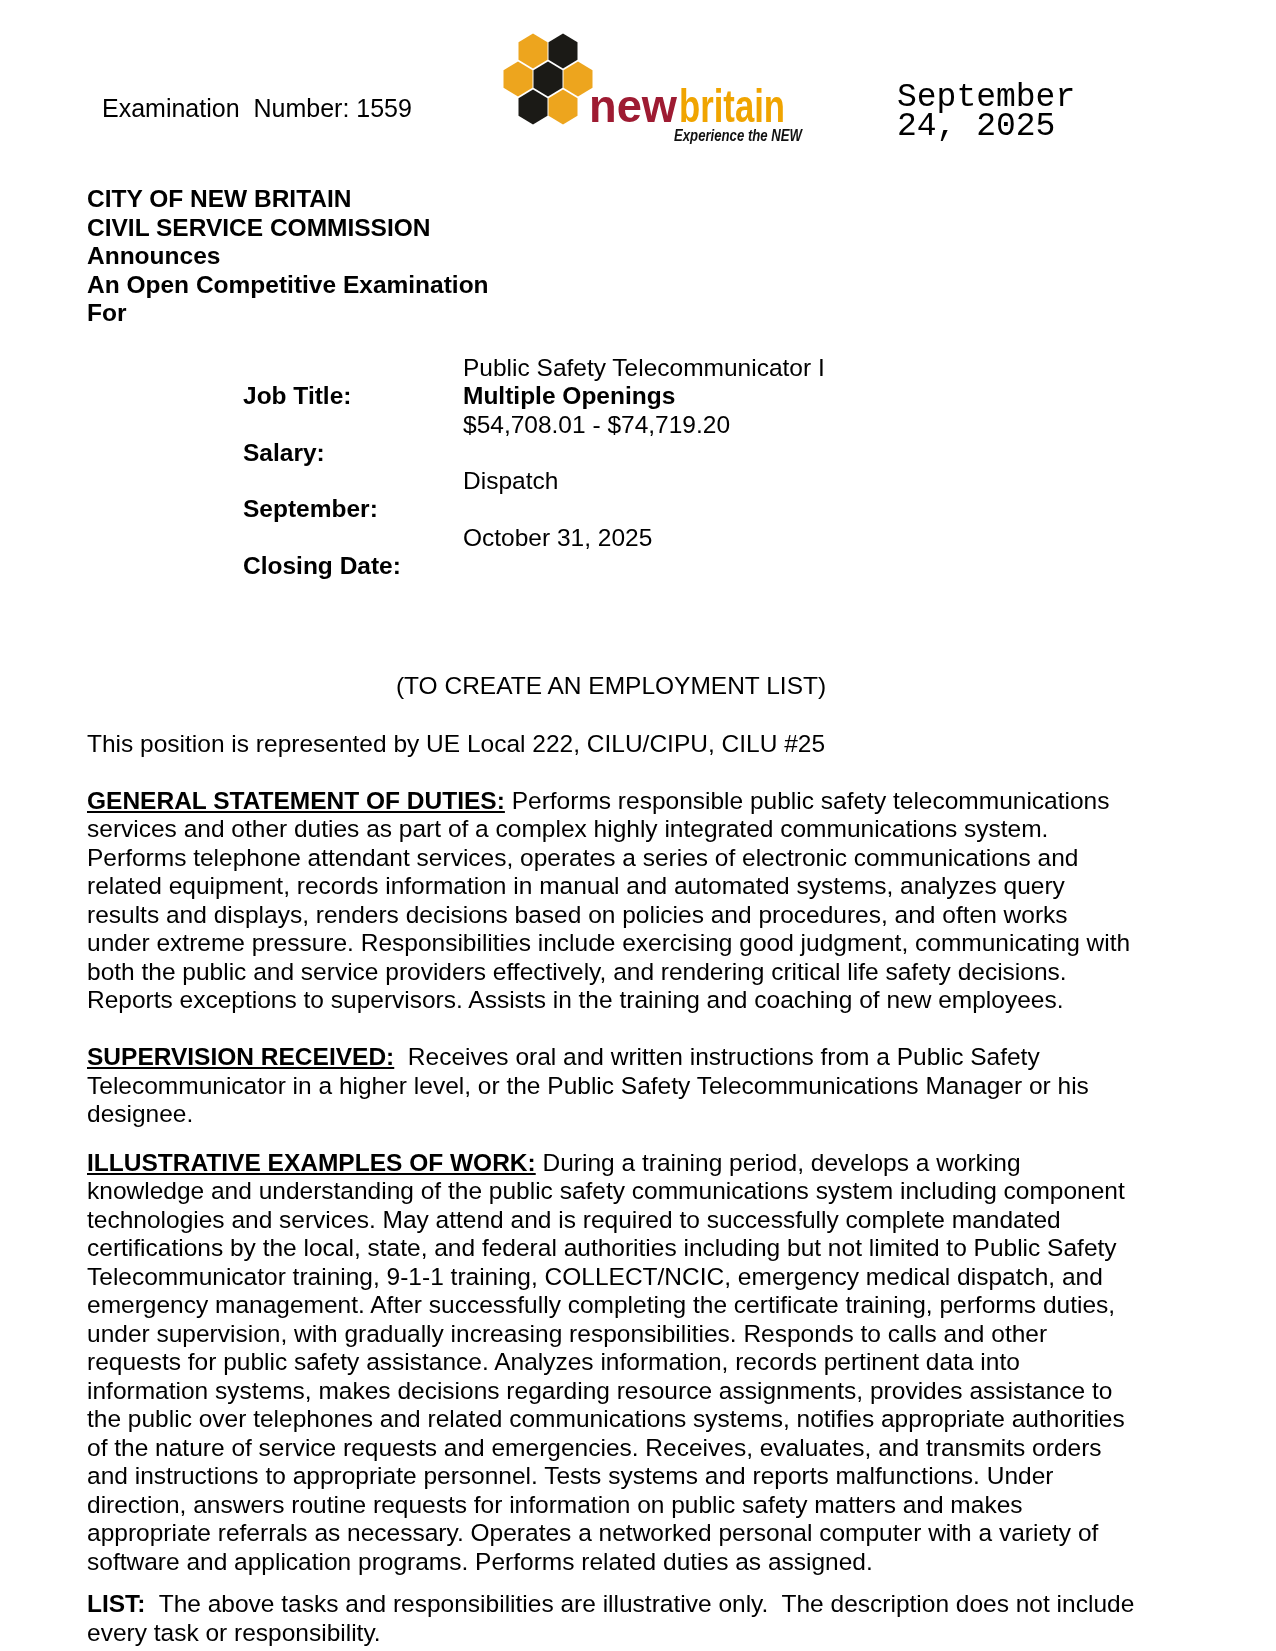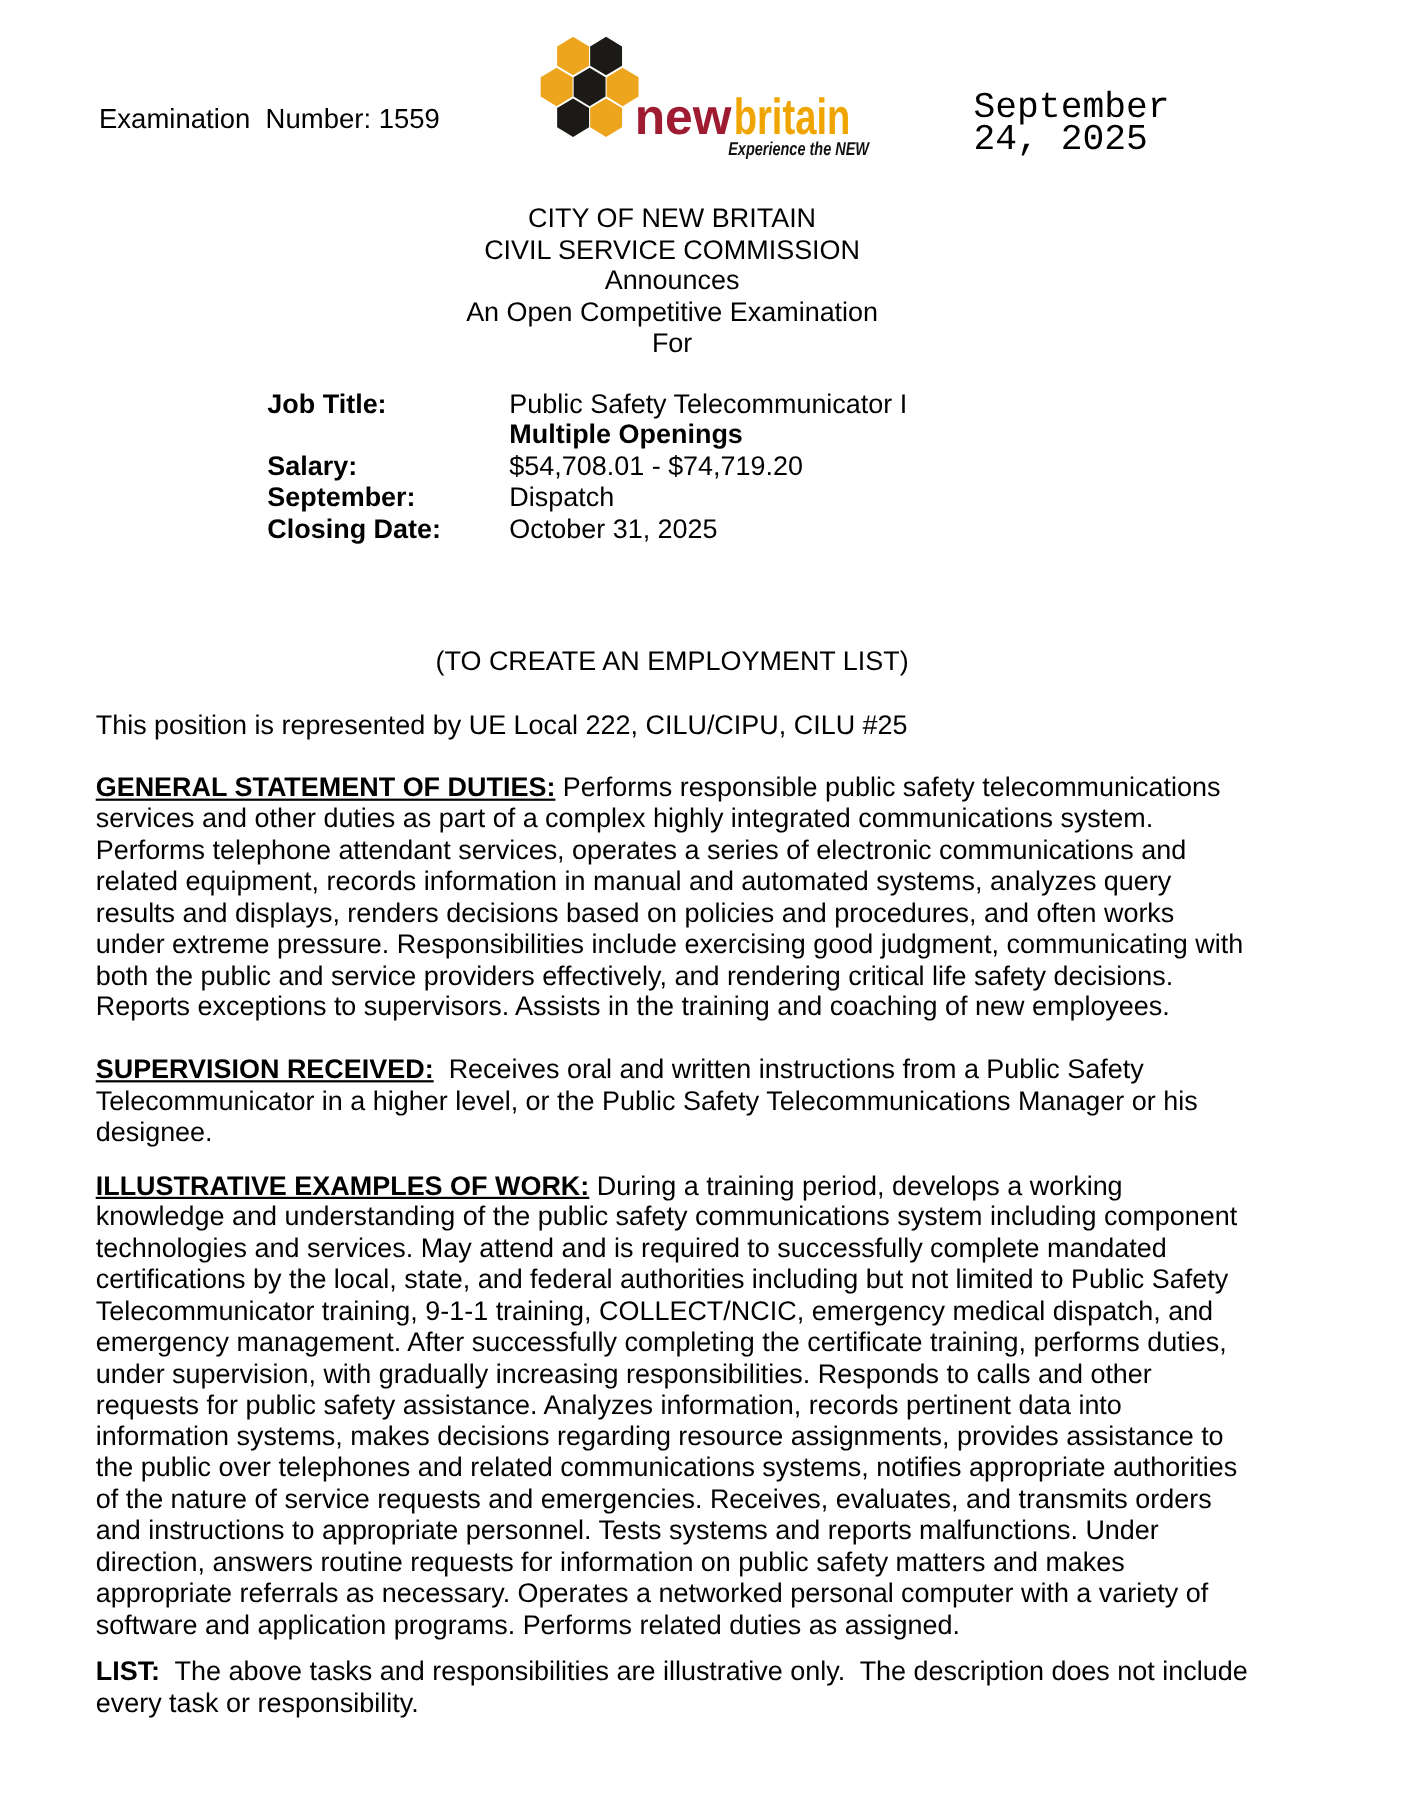--- a/index.html
+++ b/index.html
@@ -8,40 +8,40 @@
     position:relative;
     width:1276px; height:1651px;
     background:#ffffff;
     color:#000000;
     font-family:"Liberation Sans", sans-serif;
     font-size:24.5px;
     line-height:28.5px;
     overflow:hidden;
   }
   
-  .header { position:absolute; top:0; left:0; width:1092px; height:165px; }
+  .header { position:absolute; top:0; left:12px; width:1092px; height:165px; }
   .exam-number {
     position:absolute; left:90px; top:94px;
     font-size:25px; white-space:pre;
   }
   .doc-date {
     position:absolute; left:885px; top:84px;
     font-family:Liberation Mono, monospace;
     font-size:33px;
   }
   .logo { position:absolute; left:462px; top:30px; }
   .lg-new     { font-family:"Liberation Sans", sans-serif; font-weight:bold; font-size:46px; }
   .lg-britain { font-family:"Liberation Sans", sans-serif; font-weight:bold; font-size:46px; }
   .lg-tagline { font-family:"Liberation Sans", sans-serif; font-weight:bold; font-style:italic; font-size:17px; }
   
   .content { position:absolute; left:87px; top:185px; width:1048px; }
-  .title-block { text-align:center; font-weight:normal; }
+  .title-block { text-align:left; font-weight:bold; }
   .job-details { margin-top:26px; }
   .job-row { display:flex; padding-left:156px; }
-  .job-label { width:220px; font-weight:bold; flex:none; }
+  .job-label { width:220px; font-weight:bold; flex:none;margin-top:28px; }
   .job-value { flex:1; }
   .bold { font-weight:bold; }
   .employment-heading { margin-top:92px; text-align:center; font-weight:normal; }
   .union-line { margin-top:29px; }
   .para { margin-top:28.5px; }
   .para.tight1 { margin-top:20px; }
   .para.tight2 { margin-top:14px; }
   .shead { font-weight:bold; }
   .shead.ul { text-decoration:underline; }
   .sbody { white-space:pre-wrap; }

